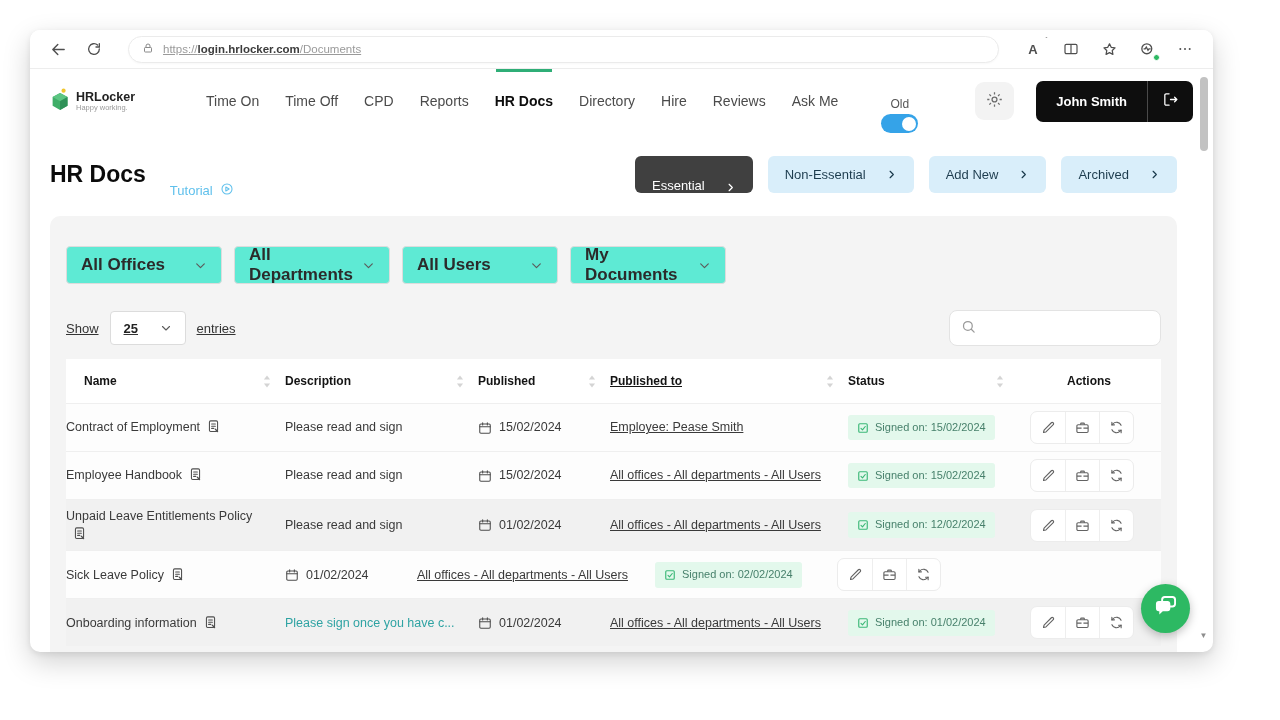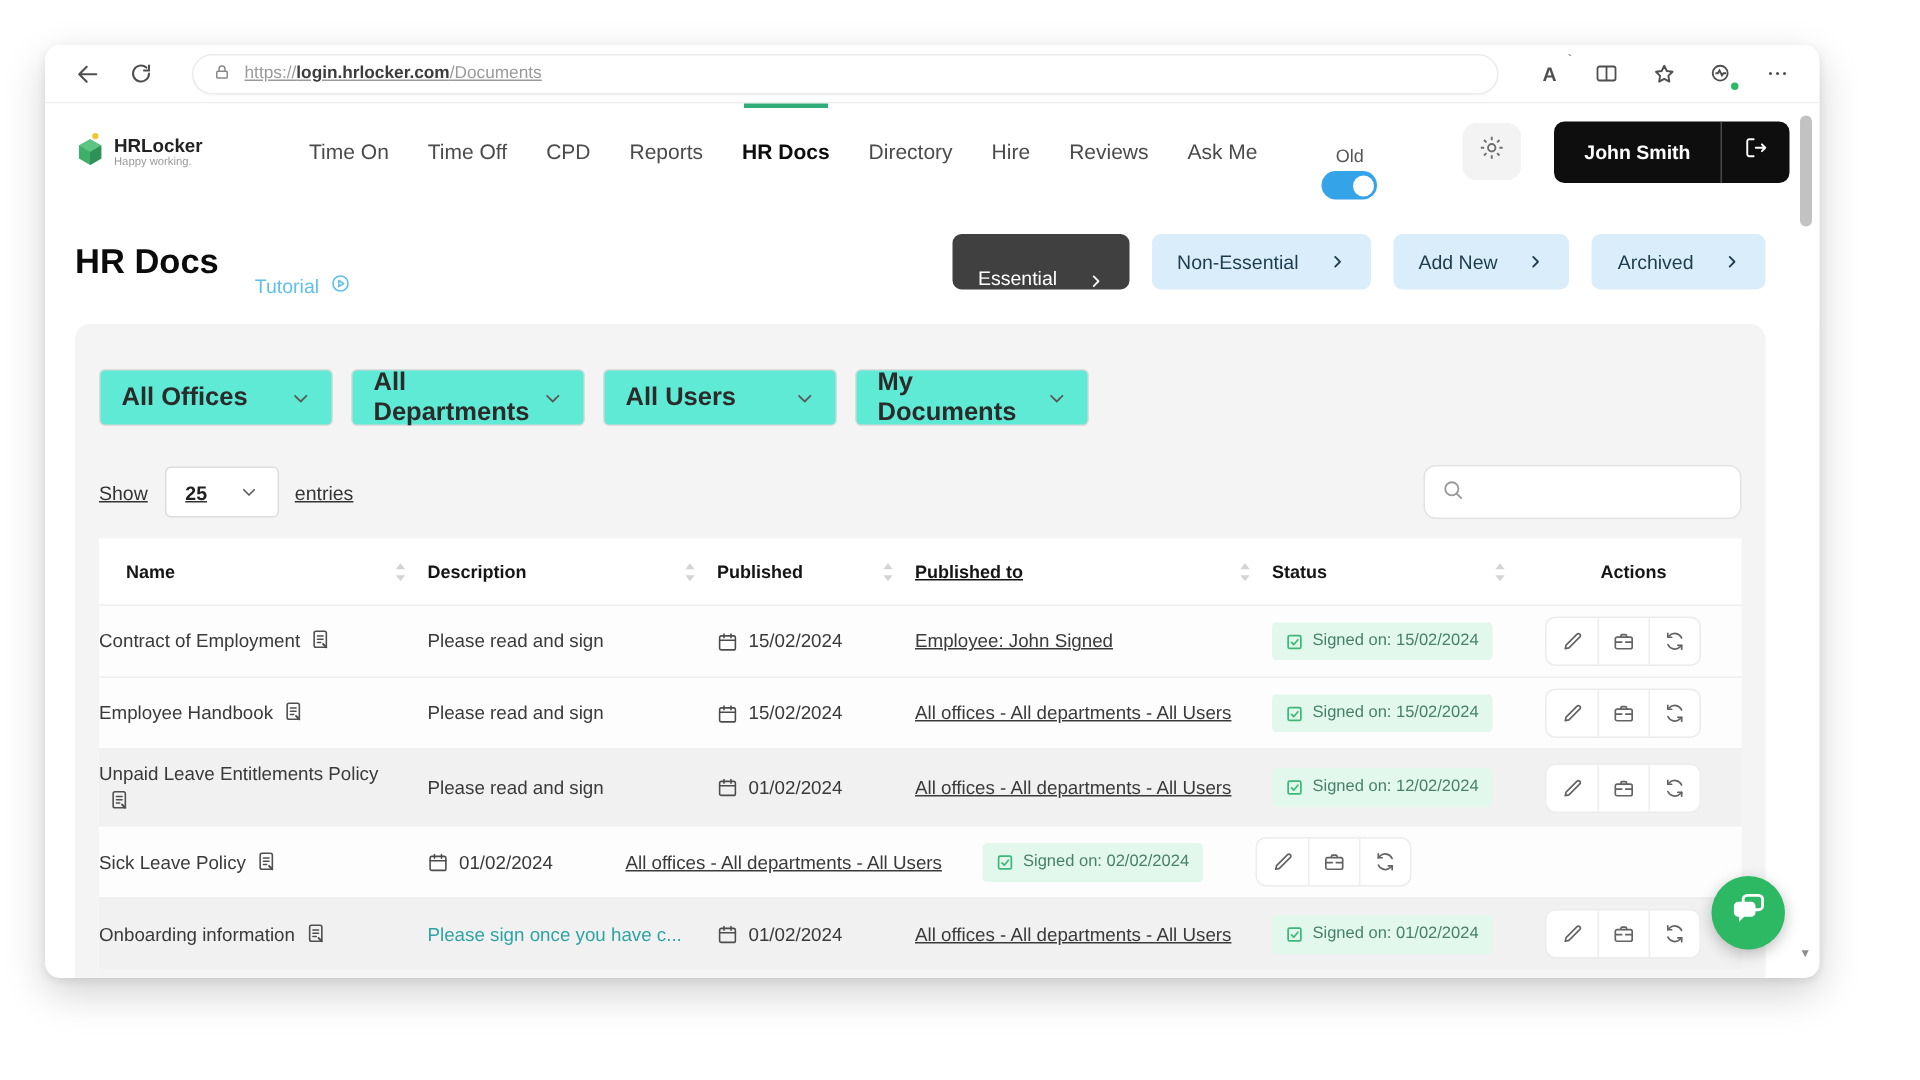--- a/index.html
+++ b/index.html
@@ -361,21 +361,21 @@
           <div class="tcell c1"><span>Please read and sign</span></div>
           <div class="tcell pubcell c2">
             <span style="display:flex">
               <svg width="14" height="14" viewBox="0 0 24 24" fill="none" stroke="#4c4c4c" stroke-width="1.8" stroke-linecap="round">
                 <rect x="3" y="5" width="18" height="16" rx="2"></rect>
                 <path d="M3 10h18M8 3v4M16 3v4"></path>
               </svg>
             </span>
             <span>15/02/2024</span>
           </div>
-          <div class="tcell c3"><span>Employee: John Signed</span></div>
+          <div class="tcell c3"><span>Employee: Pease Smith</span></div>
           <div class="tcell c4"><span class="badge">
               <span style="display:flex">
                 <svg width="12" height="12" viewBox="0 0 24 24" fill="none" stroke="#3cb878" stroke-width="2.3" stroke-linecap="round" stroke-linejoin="round">
                   <rect x="3.5" y="3.5" width="17" height="17" rx="2"></rect>
                   <path d="M8 12.6l3 3L16.5 9"></path>
                 </svg>
               </span>
               <span>Signed on: 15/02/2024</span>
             </span></div>
           <div class="tcell actcell c5">

